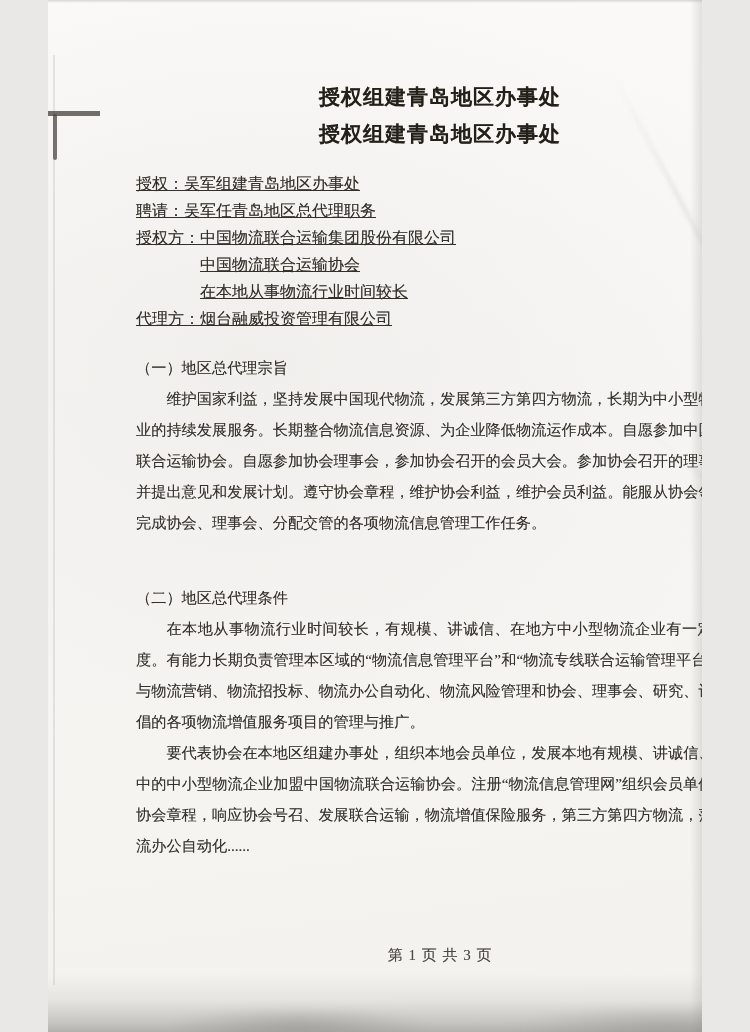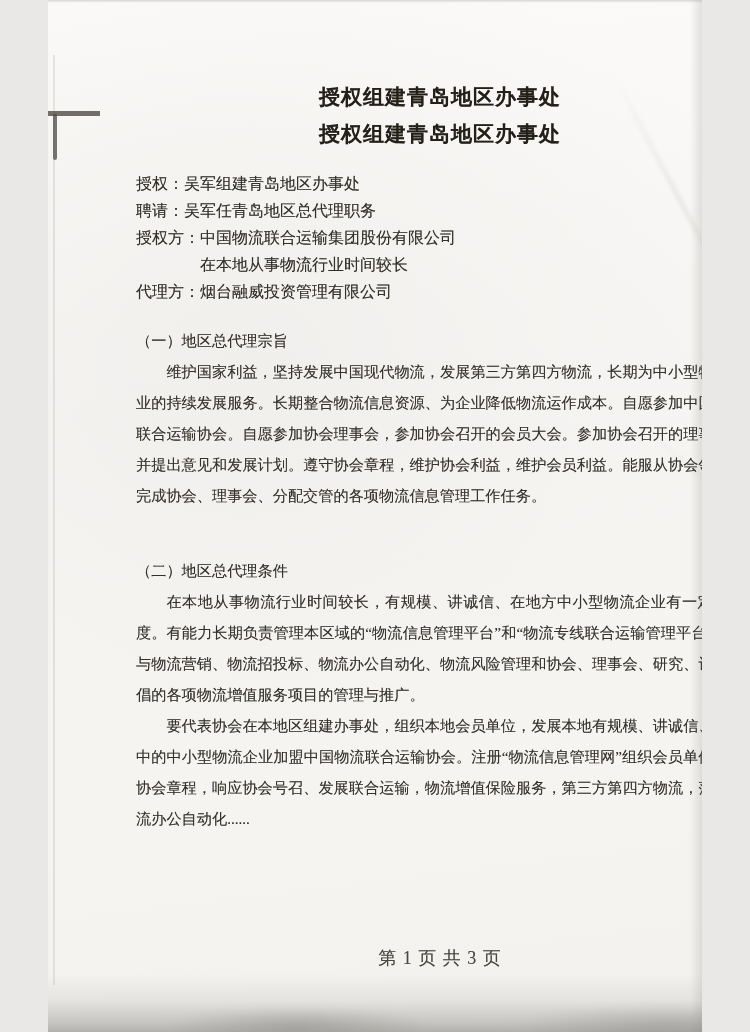--- a/index.html
+++ b/index.html
@@ -41,36 +41,37 @@
     font-size:21px;line-height:30px;letter-spacing:1px;
     text-shadow:0 0 0.5px rgba(40,36,30,0.5);
   }
   .title.first{margin-top:82px;}
   .title.second{margin-top:7px;}
   .meta{margin-top:21px;}
   .meta-line{
     font-size:16px;line-height:27px;color:#33302a;
     text-shadow:0 0 0.4px rgba(50,46,40,0.45);
     white-space:pre;
+    text-decoration:underline;
   }
   .meta-line.indent{padding-left:4em;}
   .section-heading{
     font-size:15.2px;line-height:31px;color:#33302a;
     text-shadow:0 0 0.4px rgba(50,46,40,0.4);
     margin-top:44px;
   }
   .section-heading.gap-top{margin-top:20px;}
   .body-para{
     margin:0;font-size:15.2px;line-height:31px;color:#35322c;
     text-align:justify;text-indent:2em;
     text-shadow:0 0 0.4px rgba(50,46,40,0.4);
   }
   .footer{
     position:absolute;left:88px;top:946px;width:608px;
-    text-align:center;font-size:18px;color:#4b4843;letter-spacing:1px;
+    text-align:center;font-size:15px;color:#4b4843;letter-spacing:1px;
     text-shadow:0 0 0.4px rgba(60,56,50,0.4);
   }
 </style>
 </head>
 <body>
 
 <div class="paper">
 
   <div class="top-edge"></div>
   <div class="right-shadow"></div>
@@ -85,20 +86,21 @@
 
   <div class="content">
 
     <div class="title first">授权组建青岛地区办事处</div>
     <div class="title second">授权组建青岛地区办事处</div>
 
     <div class="meta">
       <div class="meta-line">授权：吴军组建青岛地区办事处</div>
       <div class="meta-line">聘请：吴军任青岛地区总代理职务</div>
       <div class="meta-line">授权方：中国物流联合运输集团股份有限公司</div>
+      <div class="meta-line indent">中国物流联合运输协会</div>
       <div class="meta-line indent">在本地从事物流行业时间较长</div>
       <div class="meta-line">代理方：烟台融威投资管理有限公司</div>
     </div>
 
     <div class="section-heading gap-top">（一）地区总代理宗旨</div>
     <p class="body-para">维护国家利益，坚持发展中国现代物流，发展第三方第四方物流，长期为中小型物流企业的持续发展服务。长期整合物流信息资源、为企业降低物流运作成本。自愿参加中国物流联合运输协会。自愿参加协会理事会，参加协会召开的会员大会。参加协会召开的理事会议并提出意见和发展计划。遵守协会章程，维护协会利益，维护会员利益。能服从协会领导，完成协会、理事会、分配交管的各项物流信息管理工作任务。</p>
 
     <div class="section-heading">（二）地区总代理条件</div>
     <p class="body-para">在本地从事物流行业时间较长，有规模、讲诚信、在地方中小型物流企业有一定知名度。有能力长期负责管理本区域的“物流信息管理平台”和“物流专线联合运输管理平台”，参与物流营销、物流招投标、物流办公自动化、物流风险管理和协会、理事会、研究、设计提倡的各项物流增值服务项目的管理与推广。</p>
 

